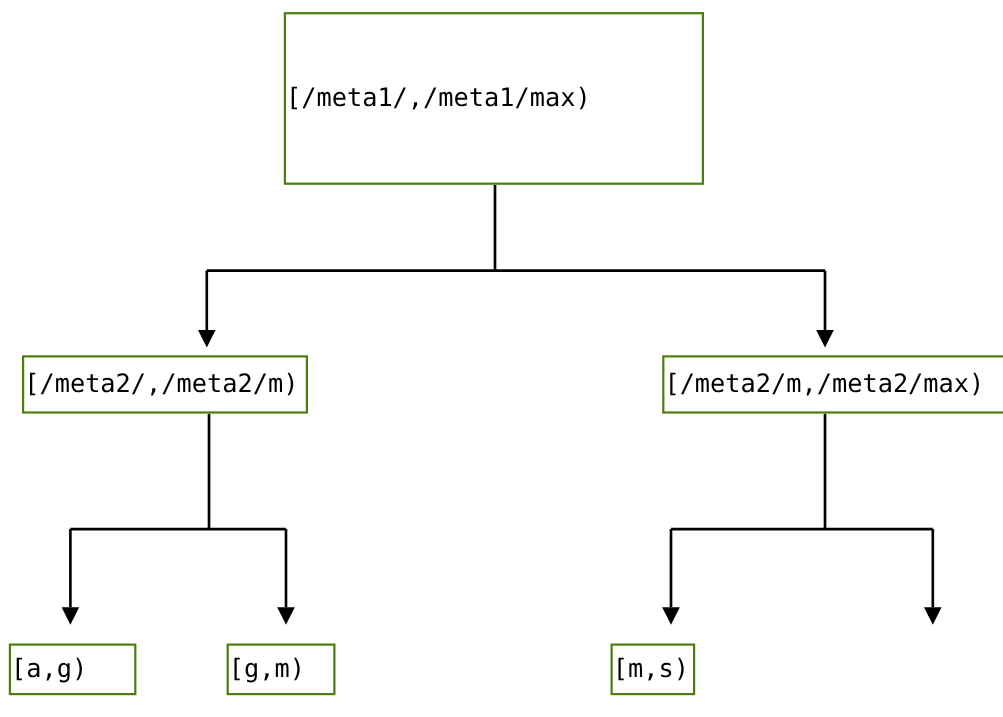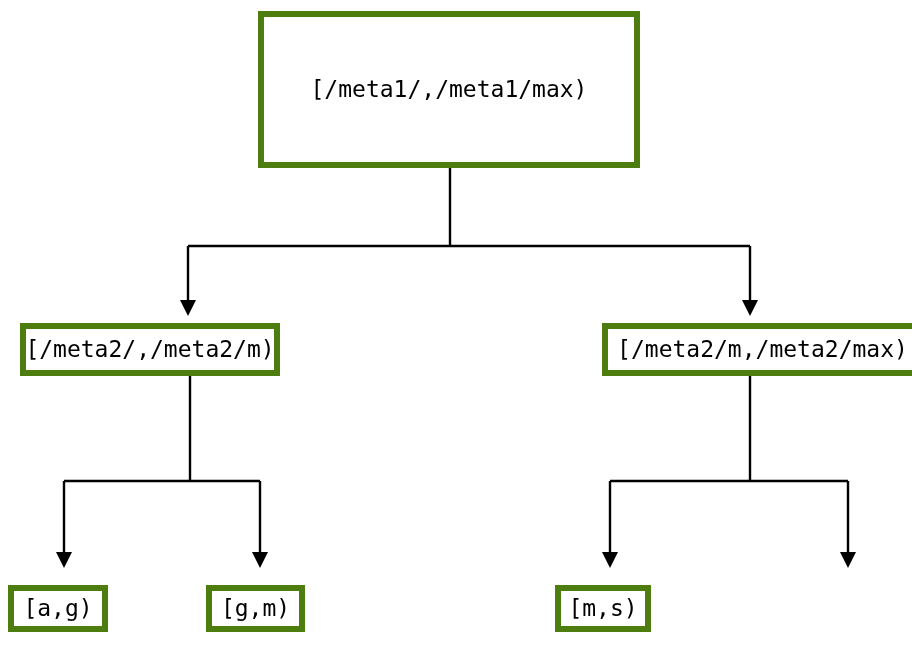--- a/index.html
+++ b/index.html
@@ -18,25 +18,25 @@
   #edge-layer {
     position: absolute;
     left: 0;
     top: 0;
     width: 912px;
     height: 652px;
   }
   .node {
     position: absolute;
     box-sizing: border-box;
-    border: 6px solid #4d7c0f;
+    border: 2px solid #4d7c0f;
     background: #ffffff;
     display: flex;
     align-items: center;
-    justify-content: center;
+    justify-content: flex-start;
     color: #000000;
     z-index: 2;
   }
   .node-label {
     font-family: "DejaVu Sans Mono", "Liberation Mono", monospace;
     white-space: pre;
     letter-spacing: 0px;
     line-height: 1;
   }
   
@@ -61,23 +61,23 @@
     height: 53px;
   }
   #node-mid-left .node-label,
   #node-mid-right .node-label { font-size: 23px; }
   
   .leaf {
     top: 585px;
     height: 47px;
   }
   .leaf .node-label { font-size: 23px; }
-  #node-leaf-0 { left: 8px;   width: 100px; }
+  #node-leaf-0 { left: 8px;   width: 116px; }
   #node-leaf-1 { left: 206px; width: 99px;  }
-  #node-leaf-2 { left: 555px; width: 96px; }
+  #node-leaf-2 { left: 555px; width: 77px; }
   #node-leaf-3 { left: 780px; width: 118px; }
 </style>
 </head>
 <body>
 
 <div id="diagram-root">
 
   <svg id="edge-layer" width="912" height="652" viewBox="0 0 912 652" xmlns="http://www.w3.org/2000/svg">
 
     <g>

